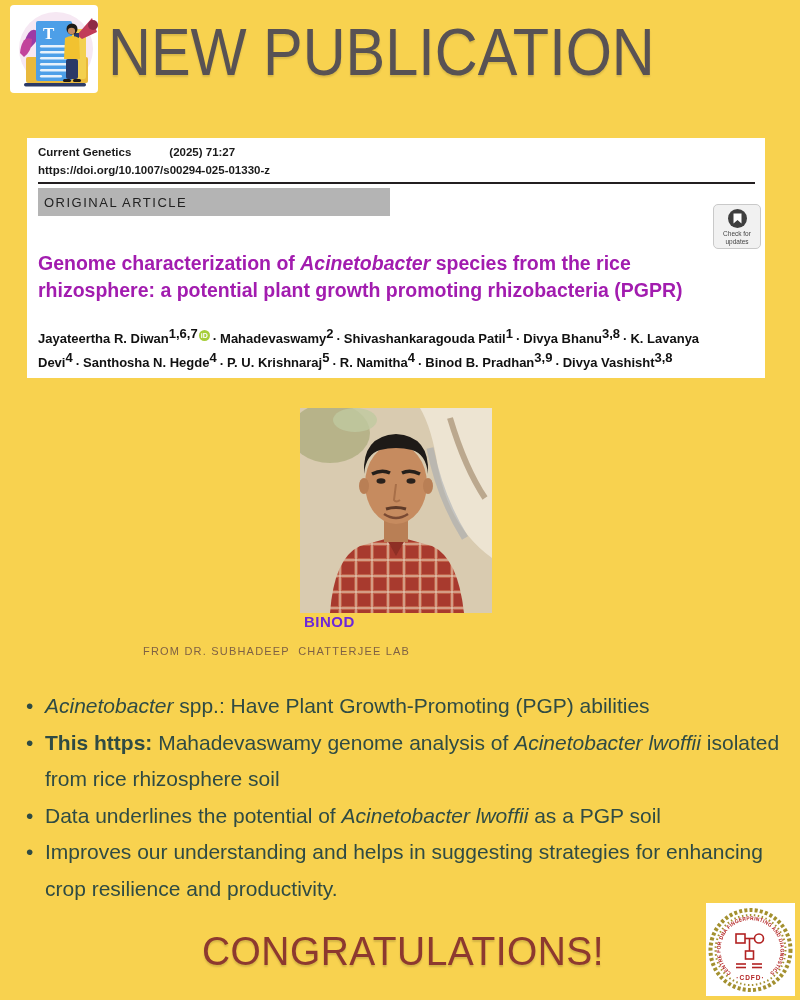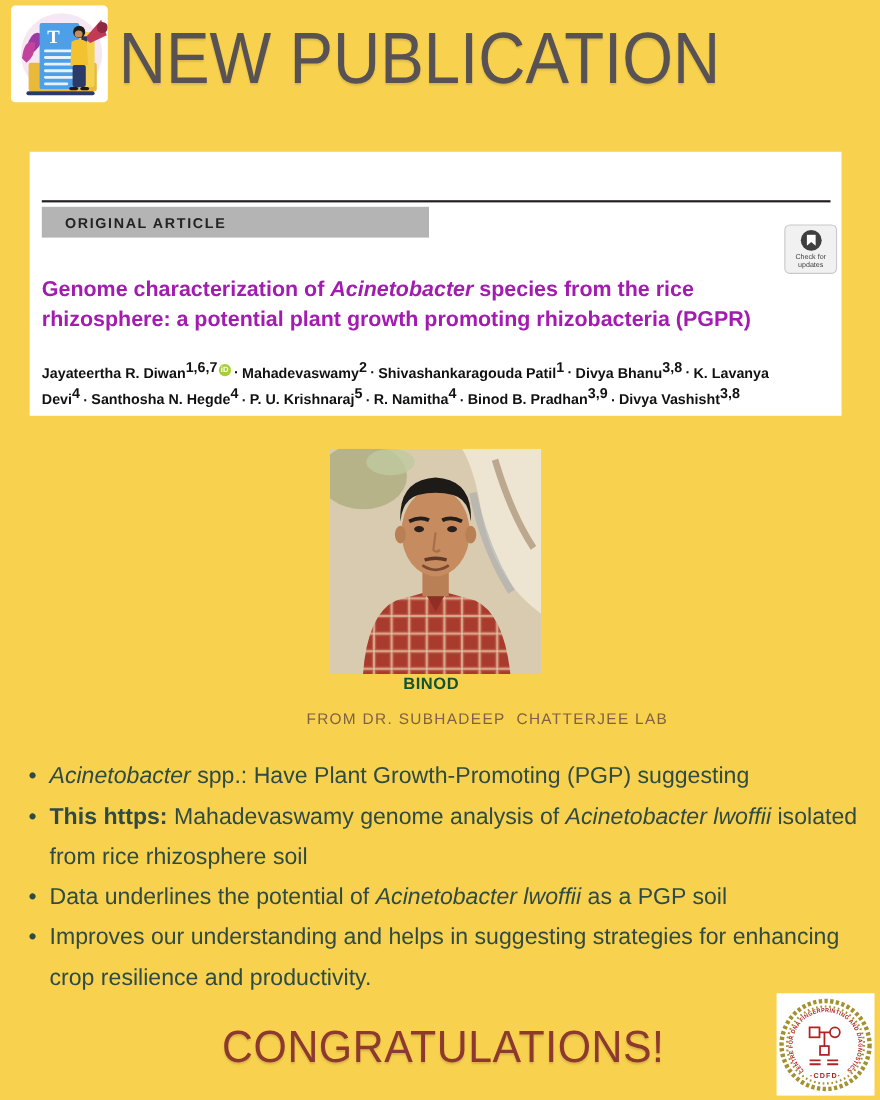--- a/index.html
+++ b/index.html
@@ -26,21 +26,21 @@
   }
   .card-inner{position:absolute;left:11px;right:10px;top:7px;}
   .jline{font-size:11.5px;font-weight:bold;line-height:15px;}
   .jline .issue{margin-left:38px;}
   .doi{font-size:11.5px;font-weight:bold;line-height:15px;color:#1a1a1a;text-decoration:none;}
   .rule{position:absolute;left:11px;right:10px;top:44px;height:2px;background:#231f20;}
   .section-band{
     position:absolute;left:11px;top:50px;width:352px;height:28px;
     background:#b4b4b4;display:flex;align-items:center;
   }
-  .section-band span{font-size:13px;font-weight:bold;letter-spacing:1.5px;color:#222;padding-left:21px;}
+  .section-band span{font-size:13px;font-weight:normal;letter-spacing:1.5px;color:#222;padding-left:6px;}
   .check-badge{
     position:absolute;right:4px;top:66px;width:46px;height:43px;
     background:#f1f1f1;border:1px solid #c9c9c9;border-radius:5px;
     display:flex;flex-direction:column;align-items:center;cursor:pointer;
   }
   .check-badge .cb-circle{
     margin-top:4px;width:19px;height:19px;border-radius:50%;background:#3f3f3f;
     display:flex;align-items:center;justify-content:center;
   }
   .check-badge .cb-text{font-size:6.5px;color:#444;text-align:center;line-height:7.5px;margin-top:2px;}
@@ -55,26 +55,26 @@
   .authors sup{font-size:13px;font-weight:bold;}
   .authors .sep{padding:0 3px;}
   .orcid{
     display:inline-block;width:11px;height:11px;border-radius:50%;
     background:#A6CE39;color:#fff;font-size:7px;font-weight:bold;
     text-align:center;line-height:11px;vertical-align:super;margin-left:1px;
   }
   
   .photo{position:absolute;left:300px;top:408px;width:192px;height:205px;overflow:hidden;}
   .photo-caption{
-    position:absolute;left:292px;top:613px;width:200px;text-align:center;
-    font-size:15px;font-weight:bold;color:#14532d;letter-spacing:0.5px;
+    position:absolute;left:304px;top:613px;width:200px;text-align:left;
+    font-size:15px;font-weight:bold;color:#6d28d9;letter-spacing:0.5px;
   }
   .photo-credit{
-    position:absolute;left:143px;top:645px;width:600px;text-align:center;
-    font-size:14px;color:#7F6144;letter-spacing:1.2px;white-space:pre-wrap;
+    position:absolute;left:143px;top:645px;width:600px;text-align:left;
+    font-size:11px;color:#7F6144;letter-spacing:1.2px;white-space:pre-wrap;
   }
   
   .bullets{
     position:absolute;left:26px;top:688px;width:756px;
     font-size:21px;line-height:36.5px;color:#2F4B44;
   }
   .bullet-row{display:flex;}
   .bullet-dot{width:19px;flex:0 0 19px;}
   .bullet-text{flex:1;}
   
@@ -118,20 +118,28 @@
     <rect x="56" y="54" width="12" height="20" rx="2" fill="#2B3A67"></rect>
     <rect x="53" y="74" width="8" height="3" rx="1.5" fill="#1E1A17"></rect>
     <rect x="63" y="74" width="8" height="3" rx="1.5" fill="#1E1A17"></rect>
     <rect x="14" y="78" width="62" height="3.5" rx="1.7" fill="#2B3A67"></rect>
   </svg>
 </div>
 
 <div class="main-title">NEW PUBLICATION</div>
 
 <div class="card">
+  <div class="card-inner">
+    <div class="jline">
+      <span>Current Genetics</span><span class="issue">(2025) 71:27</span>
+    </div>
+    <div>
+      <a class="doi" href="#">https://doi.org/10.1007/s00294-025-01330-z</a>
+    </div>
+  </div>
   <div class="rule"></div>
   <div class="section-band">
     <span>ORIGINAL ARTICLE</span>
   </div>
   <div class="check-badge">
     <div class="cb-circle">
       <svg width="9" height="11" viewBox="0 0 9 11">
           <path d="M0.5 0.5 h8 v10 l-4 -3.4 l-4 3.4 Z" fill="#fff"></path>
         </svg>
     </div>
@@ -181,21 +189,21 @@
     <path d="M86 101 Q96 98 106 101" stroke="#5E3A28" stroke-width="3" fill="none"></path>
     <path d="M84 106 Q96 114 108 106" stroke="#7A4A33" stroke-width="2.5" fill="none"></path>
   </svg>
 </div>
 <div class="photo-caption">BINOD</div>
 <div class="photo-credit">FROM DR. SUBHADEEP  CHATTERJEE LAB</div>
 
 <div class="bullets">
     <div class="bullet-row">
       <span class="bullet-dot">•</span>
-      <span class="bullet-text"><span style="font-style: italic;">Acinetobacter</span><span> spp.: Have Plant Growth-Promoting (PGP) suggesting</span></span>
+      <span class="bullet-text"><span style="font-style: italic;">Acinetobacter</span><span> spp.: Have Plant Growth-Promoting (PGP) abilities</span></span>
     </div>
     <div class="bullet-row">
       <span class="bullet-dot">•</span>
       <span class="bullet-text"><span style="font-weight: bold;">This https:</span><span> Mahadevaswamy genome analysis of </span><span style="font-style: italic;">Acinetobacter lwoffii</span><span> isolated from rice rhizosphere soil</span></span>
     </div>
     <div class="bullet-row">
       <span class="bullet-dot">•</span>
       <span class="bullet-text"><span>Data underlines the potential of </span><span style="font-style: italic;">Acinetobacter lwoffii</span><span> as a PGP soil</span></span>
     </div>
     <div class="bullet-row">

